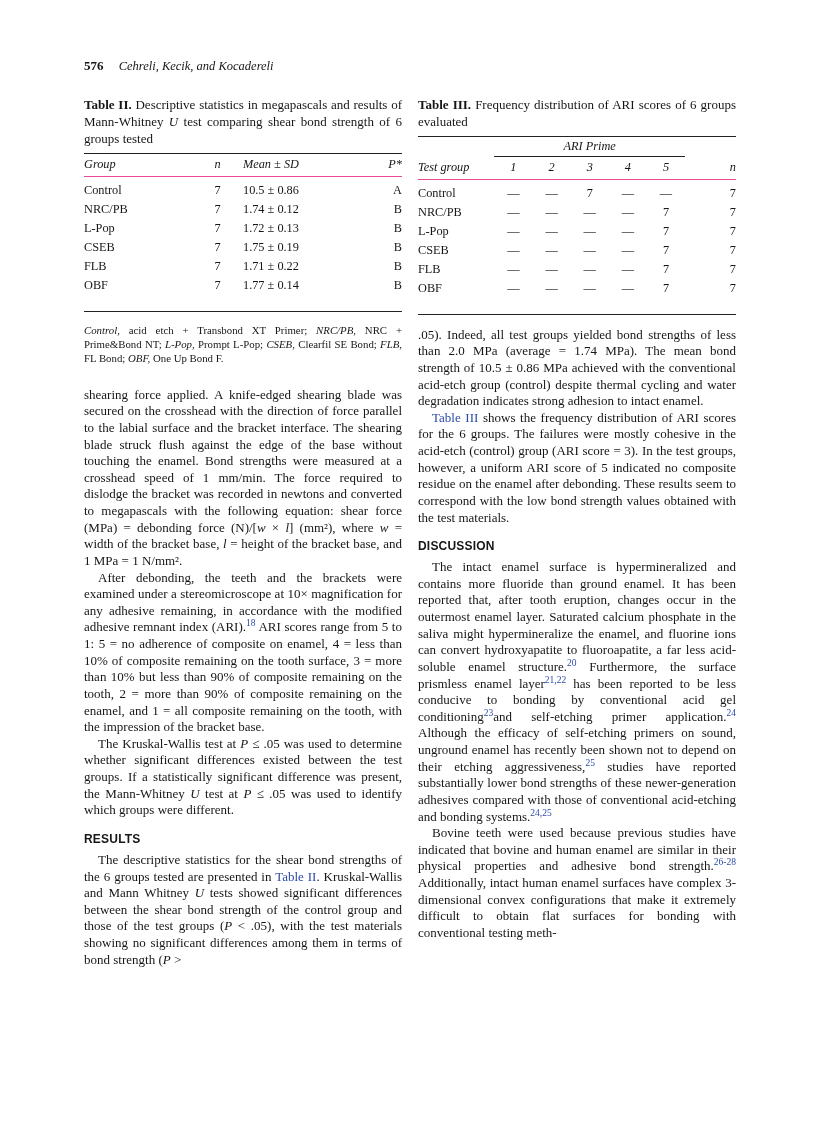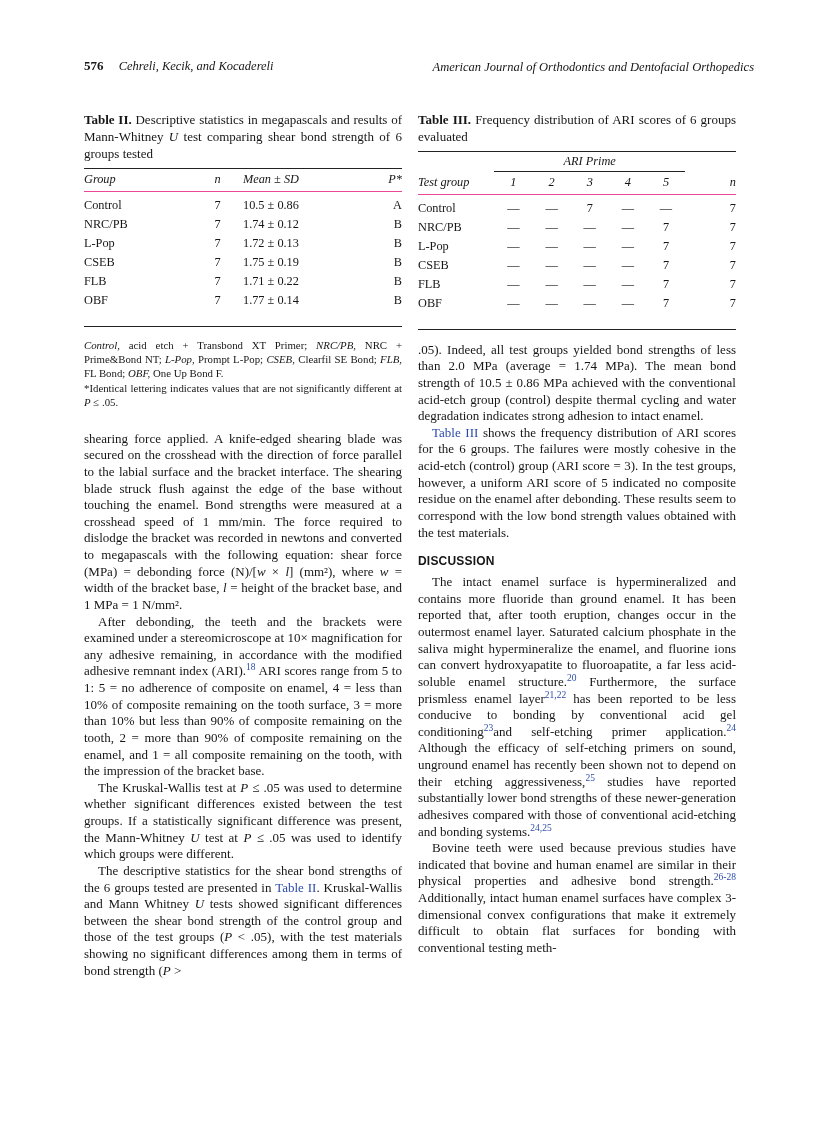--- a/index.html
+++ b/index.html
@@ -1,19 +1,19 @@
 <!DOCTYPE html>
 <html style="--link: #2b4ba8;"><head>
 <meta charset="utf-8">
 <style>
   html,body{margin:0;padding:0}
   body{width:838px;height:1122px;background:#ffffff}
   .page{position:relative;width:838px;height:1122px;box-sizing:border-box;padding:58px 84px 30px;background:#fff;
         font-family:"Liberation Serif","DejaVu Serif",serif;font-size:13px;color:#161616;overflow:hidden}
-  .runhead{display:flex;justify-content:space-between;align-items:flex-end;font-size:12.5px;line-height:1.3;margin-bottom:37px}
+  .runhead{display:flex;justify-content:space-between;align-items:center;font-size:12.5px;line-height:1.3;margin-bottom:22px}
   .runhead .hleft{white-space:nowrap}
   .pageno{font-weight:bold;margin-right:12px;font-size:13px}
   .authors{font-style:italic}
   .hright{text-align:right;font-style:italic}
   .columns{display:flex;gap:16px}
   .col{width:318px;flex:0 0 318px}
   p{margin:0}
   .body-p{line-height:1.28;text-align:justify}
   .ind{text-indent:14px}
   .section-heading{font-family:"Liberation Sans","DejaVu Sans",sans-serif;font-weight:bold;font-size:12px;margin:13px 0 6px;letter-spacing:.2px}
@@ -41,21 +41,20 @@
 <body>
 
 <div class="page">
 
   <div class="runhead">
     <div class="hleft">
       <span class="pageno">576</span>
       <span class="authors">Cehreli, Kecik, and Kocadereli</span>
     </div>
     <div class="hright">
-      <div>American Journal of Orthodontics and Dentofacial Orthopedics</div>
     </div>
   </div>
 
   <div class="columns">
 
     <div class="col">
 
       <div class="table-block">
         <p class="table-caption"><span class="run-b">Table II.</span><span> Descriptive statistics in megapascals and results of Mann-Whitney </span><span class="run-i">U</span><span> test comparing shear bond strength of 6 groups tested</span></p>
         <table class="tbl">
@@ -106,27 +105,27 @@
             </tr>
             <tr>
               <td class="al">OBF</td>
               <td class="ac">7</td>
               <td class="al">1.77 ± 0.14</td>
               <td class="ar">B</td>
             </tr>
           </tbody>
         </table>
         <p class="footnote fn1"><span class="run-i">Control,</span><span> acid etch + Transbond XT Primer; </span><span class="run-i">NRC/PB,</span><span> NRC + Prime&amp;Bond NT; </span><span class="run-i">L-Pop,</span><span> Prompt L-Pop; </span><span class="run-i">CSEB,</span><span> Clearfil SE Bond; </span><span class="run-i">FLB,</span><span> FL Bond; </span><span class="run-i">OBF,</span><span> One Up Bond F.</span></p>
-        <p class="footnote fn2"><span>*Identical lettering indicates values that are not significantly different at </span><span class="run-i">P</span><span> ≤ .05.</span></p>
       </div>
 
       <p class="body-p"><span>shearing force applied. A knife-edged shearing blade was secured on the crosshead with the direction of force parallel to the labial surface and the bracket interface. The shearing blade struck flush against the edge of the base without touching the enamel. Bond strengths were measured at a crosshead speed of 1 mm/min. The force required to dislodge the bracket was recorded in newtons and converted to megapascals with the following equation: shear force (MPa) = debonding force (N)/[</span><span class="run-i">w</span><span> × </span><span class="run-i">l</span><span>] (mm²), where </span><span class="run-i">w</span><span> = width of the bracket base, </span><span class="run-i">l</span><span> = height of the bracket base, and 1 MPa = 1 N/mm².</span></p>
       <p class="body-p ind"><span>After debonding, the teeth and the brackets were examined under a stereomicroscope at 10× magnification for any adhesive remaining, in accordance with the modified adhesive remnant index (ARI).</span><sup class="run-sup">18</sup><span> ARI scores range from 5 to 1: 5 = no adherence of composite on enamel, 4 = less than 10% of composite remaining on the tooth surface, 3 = more than 10% but less than 90% of composite remaining on the tooth, 2 = more than 90% of composite remaining on the enamel, and 1 = all composite remaining on the tooth, with the impression of the bracket base.</span></p>
       <p class="body-p ind"><span>The Kruskal-Wallis test at </span><span class="run-i">P</span><span> ≤ .05 was used to determine whether significant differences existed between the test groups. If a statistically significant difference was present, the Mann-Whitney </span><span class="run-i">U</span><span> test at </span><span class="run-i">P</span><span> ≤ .05 was used to identify which groups were different.</span></p>
 
+      <h2 class="section-heading">RESULTS</h2>
 
       <p class="body-p ind"><span>The descriptive statistics for the shear bond strengths of the 6 groups tested are presented in </span><span class="run-link">Table II</span><span>. Kruskal-Wallis and Mann Whitney </span><span class="run-i">U</span><span> tests showed significant differences between the shear bond strength of the control group and those of the test groups (</span><span class="run-i">P</span><span> &lt; .05), with the test materials showing no significant differences among them in terms of bond strength (</span><span class="run-i">P</span><span> &gt;</span></p>
 
     </div>
 
     <div class="col">
 
       <div class="table-block t3">
         <p class="table-caption"><span class="run-b">Table III.</span><span> Frequency distribution of ARI scores of 6 groups evaluated</span></p>
         <table class="tbl">

